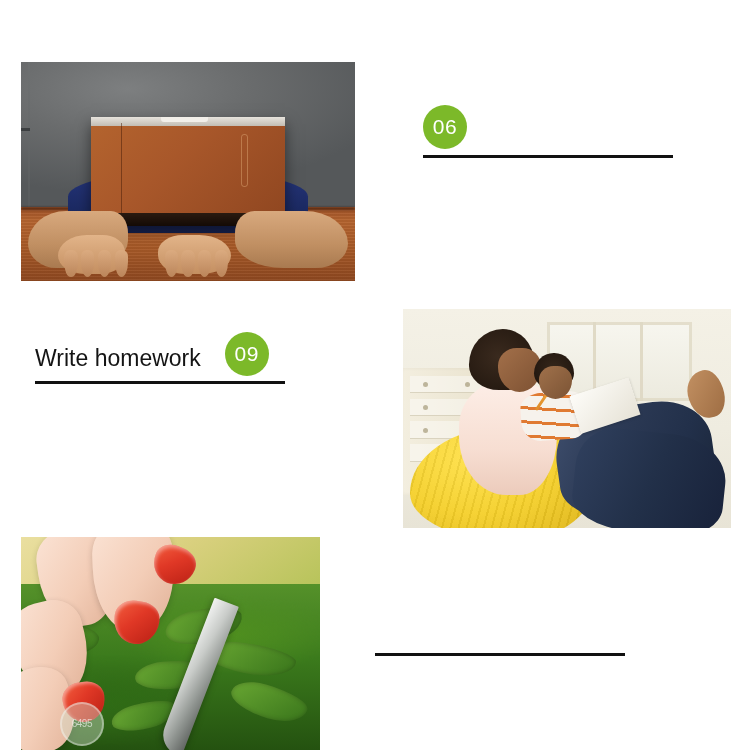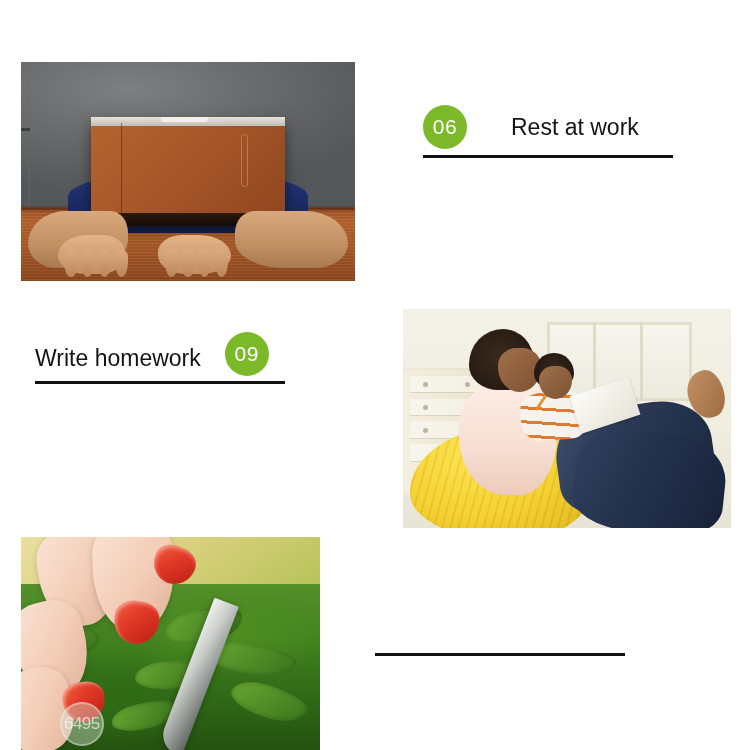--- a/index.html
+++ b/index.html
@@ -281,21 +281,21 @@
     border-radius: 2px 2px 10px 40px;
     box-shadow: 0 2px 7px rgba(0,0,0,0.35);
   }
   .ph3 .watermark {
     position: absolute; left: 13%; bottom: 2%;
     width: 44px; height: 44px; border-radius: 50%;
     background: rgba(210,225,205,0.42);
     box-shadow: inset 0 0 0 2px rgba(255,255,255,0.35);
     display: flex; align-items: center; justify-content: center;
     color: rgba(255,255,255,0.62);
-    font-size: 17px; letter-spacing: -0.5px;
+    font-size: 10px; letter-spacing: -0.5px;
   }
 
   
   .caption {
     position: absolute;
     display: flex;
     align-items: center;
   }
   .caption.rtl { flex-direction: row-reverse; }
 
@@ -370,21 +370,20 @@
       <div class="finger" style="left:28%;"></div>
       <div class="finger" style="left:43%;"></div>
       <div class="finger" style="left:48%;"></div>
       <div class="finger" style="left:53%;"></div>
       <div class="finger" style="left:58%;"></div>
     </div>
   </div>
 
   <div class="caption cap1">
     <div class="badge">06</div>
-    <div class="caption-text">Rest at work</div>
   </div>
   <div class="rule rule1"></div>
 
   <div class="photo ph2">
     <div class="scene">
       <div class="room"></div>
       <div class="window">
         <div class="win-bar" style="left:32%;"></div>
         <div class="win-bar" style="left:64%;"></div>
       </div>

